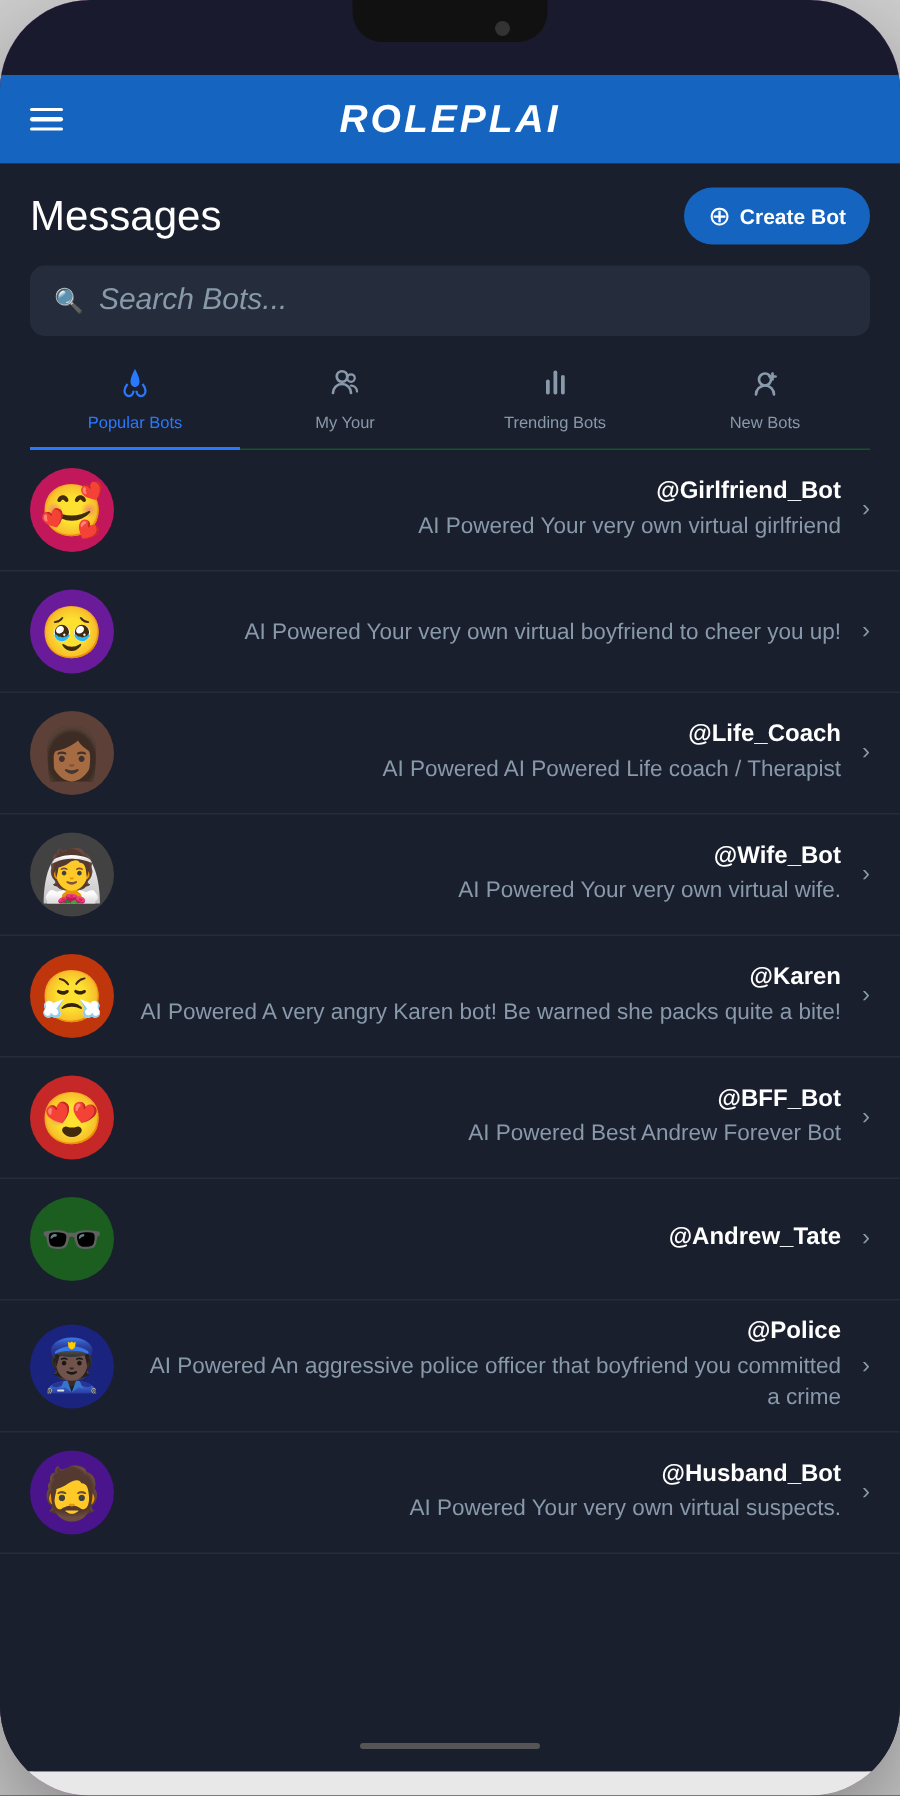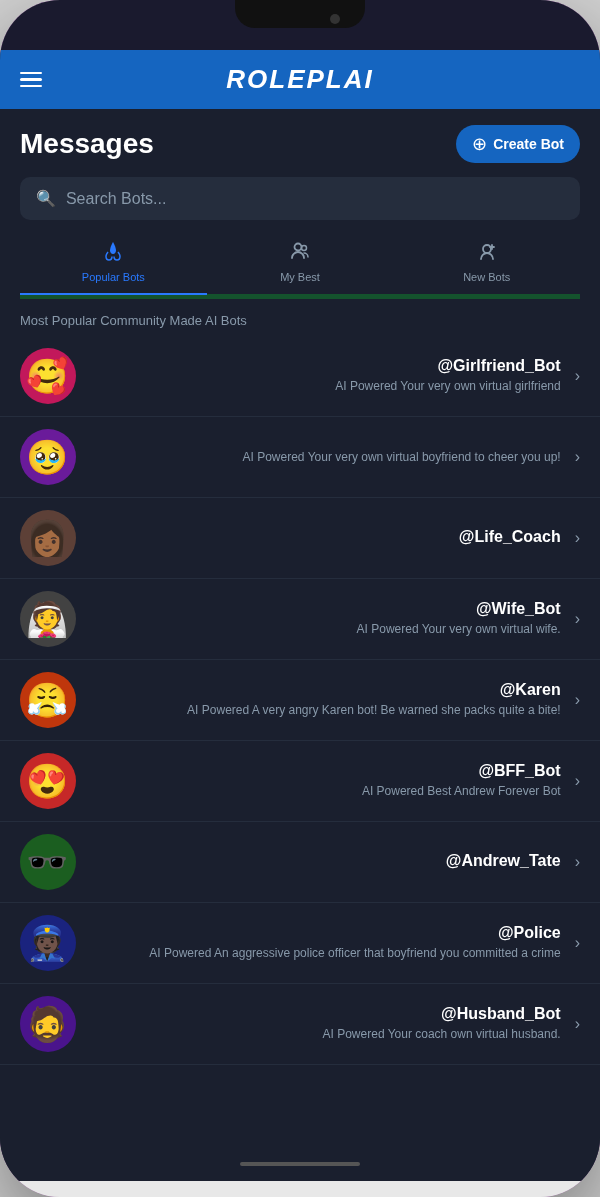--- a/index.html
+++ b/index.html
@@ -118,21 +118,21 @@
     .messages-row {
       display: flex;
       align-items: center;
       justify-content: space-between;
       margin-bottom: 14px;
     }
 
     .messages-title {
       color: white;
       font-size: 28px;
-      font-weight: 700;
+      font-weight: 400;
     }
 
     .create-bot-btn {
       background: #1565c0;
       color: white;
       border: none;
       border-radius: 20px;
       padding: 8px 16px;
       font-size: 14px;
       font-weight: 600;
@@ -158,29 +158,30 @@
       margin-bottom: 16px;
     }
 
     .search-icon-char {
       color: #8899aa;
       font-size: 16px;
     }
 
     .search-input-fake {
       color: #8899aa;
-      font-size: 16px;
+      font-size: 20px;
+      font-style: italic;
     }
 
     .tabs-row {
       display: flex;
       align-items: flex-start;
       justify-content: space-around;
       padding: 4px 0 0;
-      border-bottom: 5px solid #14532d;
+      border-bottom: 1px solid #14532d;
     }
 
     .tab-item {
       display: flex;
       flex-direction: column;
       align-items: center;
       gap: 4px;
       padding-bottom: 10px;
       cursor: pointer;
       flex: 1;
@@ -252,21 +253,21 @@
 
     .bot-name {
       color: white;
       font-size: 16px;
       font-weight: 600;
       margin-bottom: 3px;
     }
 
     .bot-desc {
       color: #8899aa;
-      font-size: 12px;
+      font-size: 15px;
       line-height: 1.4;
       white-space: normal;
     }
 
     .chevron-right {
       color: #8899aa;
       font-size: 16px;
       flex-shrink: 0;
     }
 
@@ -340,36 +341,43 @@
                 </svg></span>
               <span class="tab-label">Popular Bots</span>
             </div>
             <div class="tab-item">
               <span class="tab-icon"><svg width="22" height="22" viewBox="0 0 22 22" fill="none">
                   <circle cx="9" cy="7" r="3.5" stroke="#8899aa" stroke-width="1.8"></circle>
                   <circle cx="15" cy="8" r="2.5" stroke="#8899aa" stroke-width="1.5"></circle>
                   <path d="M3 18C3 14.7 5.7 12 9 12C12.3 12 15 14.7 15 18" stroke="#8899aa" stroke-width="1.8" stroke-linecap="round"></path>
                   <path d="M15 13C17.2 13 19 14.8 19 17" stroke="#8899aa" stroke-width="1.5" stroke-linecap="round"></path>
                 </svg></span>
-              <span class="tab-label">My Best</span>
+              <span class="tab-label">My Your</span>
+            </div>
+            <div class="tab-item">
+              <span class="tab-icon"><svg width="22" height="22" viewBox="0 0 22 22" fill="none">
+                  <rect x="10" y="3" width="2.5" height="16" rx="1.2" fill="#8899aa"></rect>
+                  <rect x="5" y="9" width="2.5" height="10" rx="1.2" fill="#8899aa"></rect>
+                  <rect x="15" y="6" width="2.5" height="13" rx="1.2" fill="#8899aa"></rect>
+                </svg></span>
+              <span class="tab-label">Trending Bots</span>
             </div>
             <div class="tab-item">
               <span class="tab-icon"><svg width="22" height="22" viewBox="0 0 22 22" fill="none">
                   <circle cx="11" cy="9" r="4" stroke="#8899aa" stroke-width="1.8"></circle>
                   <path d="M5 19C5 15.7 7.7 13 11 13C14.3 13 17 15.7 17 19" stroke="#8899aa" stroke-width="1.8" stroke-linecap="round"></path>
                   <line x1="16" y1="5" x2="16" y2="9" stroke="#8899aa" stroke-width="1.8" stroke-linecap="round"></line>
                   <line x1="14" y1="7" x2="18" y2="7" stroke="#8899aa" stroke-width="1.8" stroke-linecap="round"></line>
                 </svg></span>
               <span class="tab-label">New Bots</span>
             </div>
           </div>
 
       </div>
 
-      <div class="section-heading">Most Popular Community Made AI Bots</div>
 
       <div class="bots-list" id="bots-container">
       <div class="bot-item">
             <div class="bot-avatar" style="background: rgb(194, 24, 91);">🥰</div>
             <div class="bot-info">
               <div class="bot-name">@Girlfriend_Bot</div>
               <div class="bot-desc">AI Powered Your very own virtual girlfriend</div>
             </div>
             <span class="chevron-right">›</span>
           </div>
@@ -377,20 +385,21 @@
             <div class="bot-avatar" style="background: rgb(106, 27, 154);">🥹</div>
             <div class="bot-info">
               <div class="bot-desc">AI Powered Your very own virtual boyfriend to cheer you up!</div>
             </div>
             <span class="chevron-right">›</span>
           </div>
           <div class="bot-item">
             <div class="bot-avatar" style="background: rgb(93, 64, 55);">👩🏾</div>
             <div class="bot-info">
               <div class="bot-name">@Life_Coach</div>
+              <div class="bot-desc">AI Powered AI Powered Life coach / Therapist</div>
             </div>
             <span class="chevron-right">›</span>
           </div>
           <div class="bot-item">
             <div class="bot-avatar" style="background: rgb(66, 66, 66);">👰</div>
             <div class="bot-info">
               <div class="bot-name">@Wife_Bot</div>
               <div class="bot-desc">AI Powered Your very own virtual wife.</div>
             </div>
             <span class="chevron-right">›</span>
@@ -423,21 +432,21 @@
             <div class="bot-info">
               <div class="bot-name">@Police</div>
               <div class="bot-desc">AI Powered An aggressive police officer that boyfriend you committed a crime</div>
             </div>
             <span class="chevron-right">›</span>
           </div>
           <div class="bot-item">
             <div class="bot-avatar" style="background: rgb(74, 20, 140);">🧔</div>
             <div class="bot-info">
               <div class="bot-name">@Husband_Bot</div>
-              <div class="bot-desc">AI Powered Your coach own virtual husband.</div>
+              <div class="bot-desc">AI Powered Your very own virtual suspects.</div>
             </div>
             <span class="chevron-right">›</span>
           </div>
         </div>
 
     </div>
 
     <div class="phone-home-bar">
       <div class="home-bar-line"></div>
     </div>

